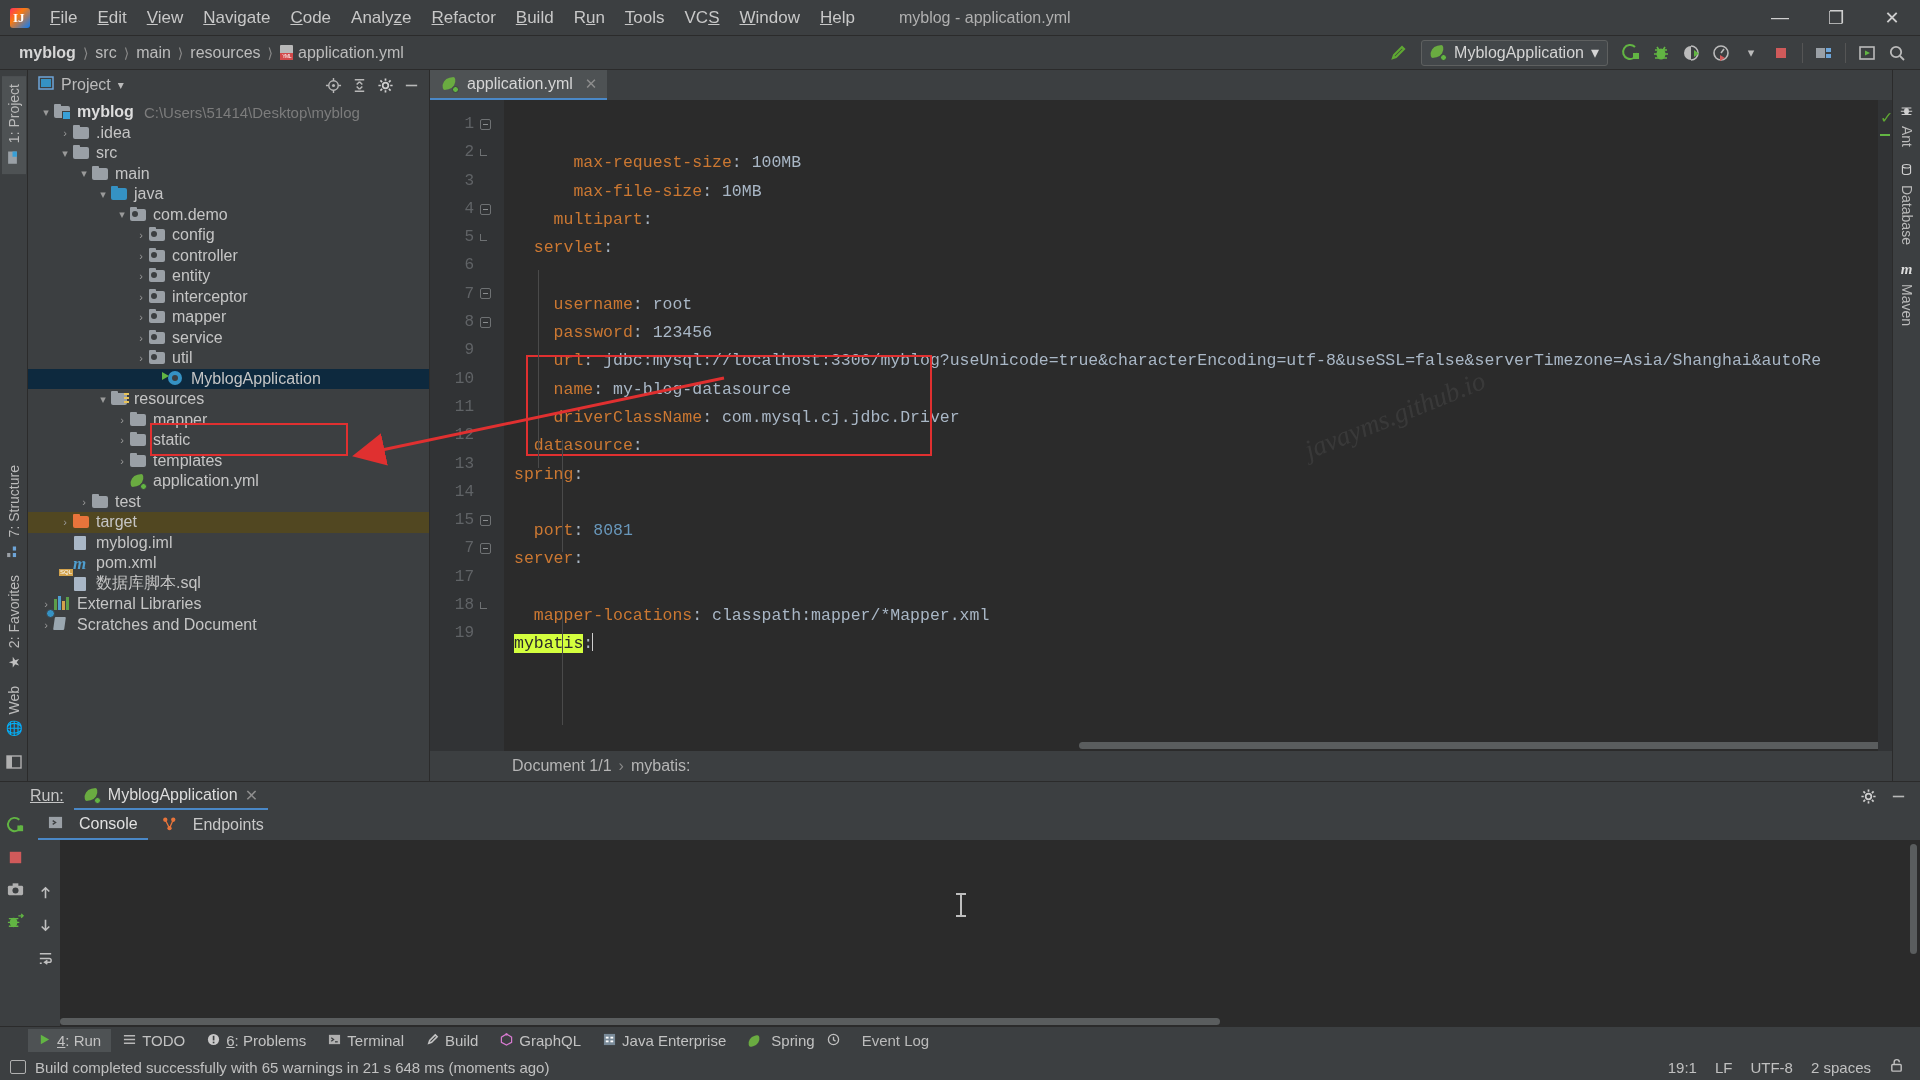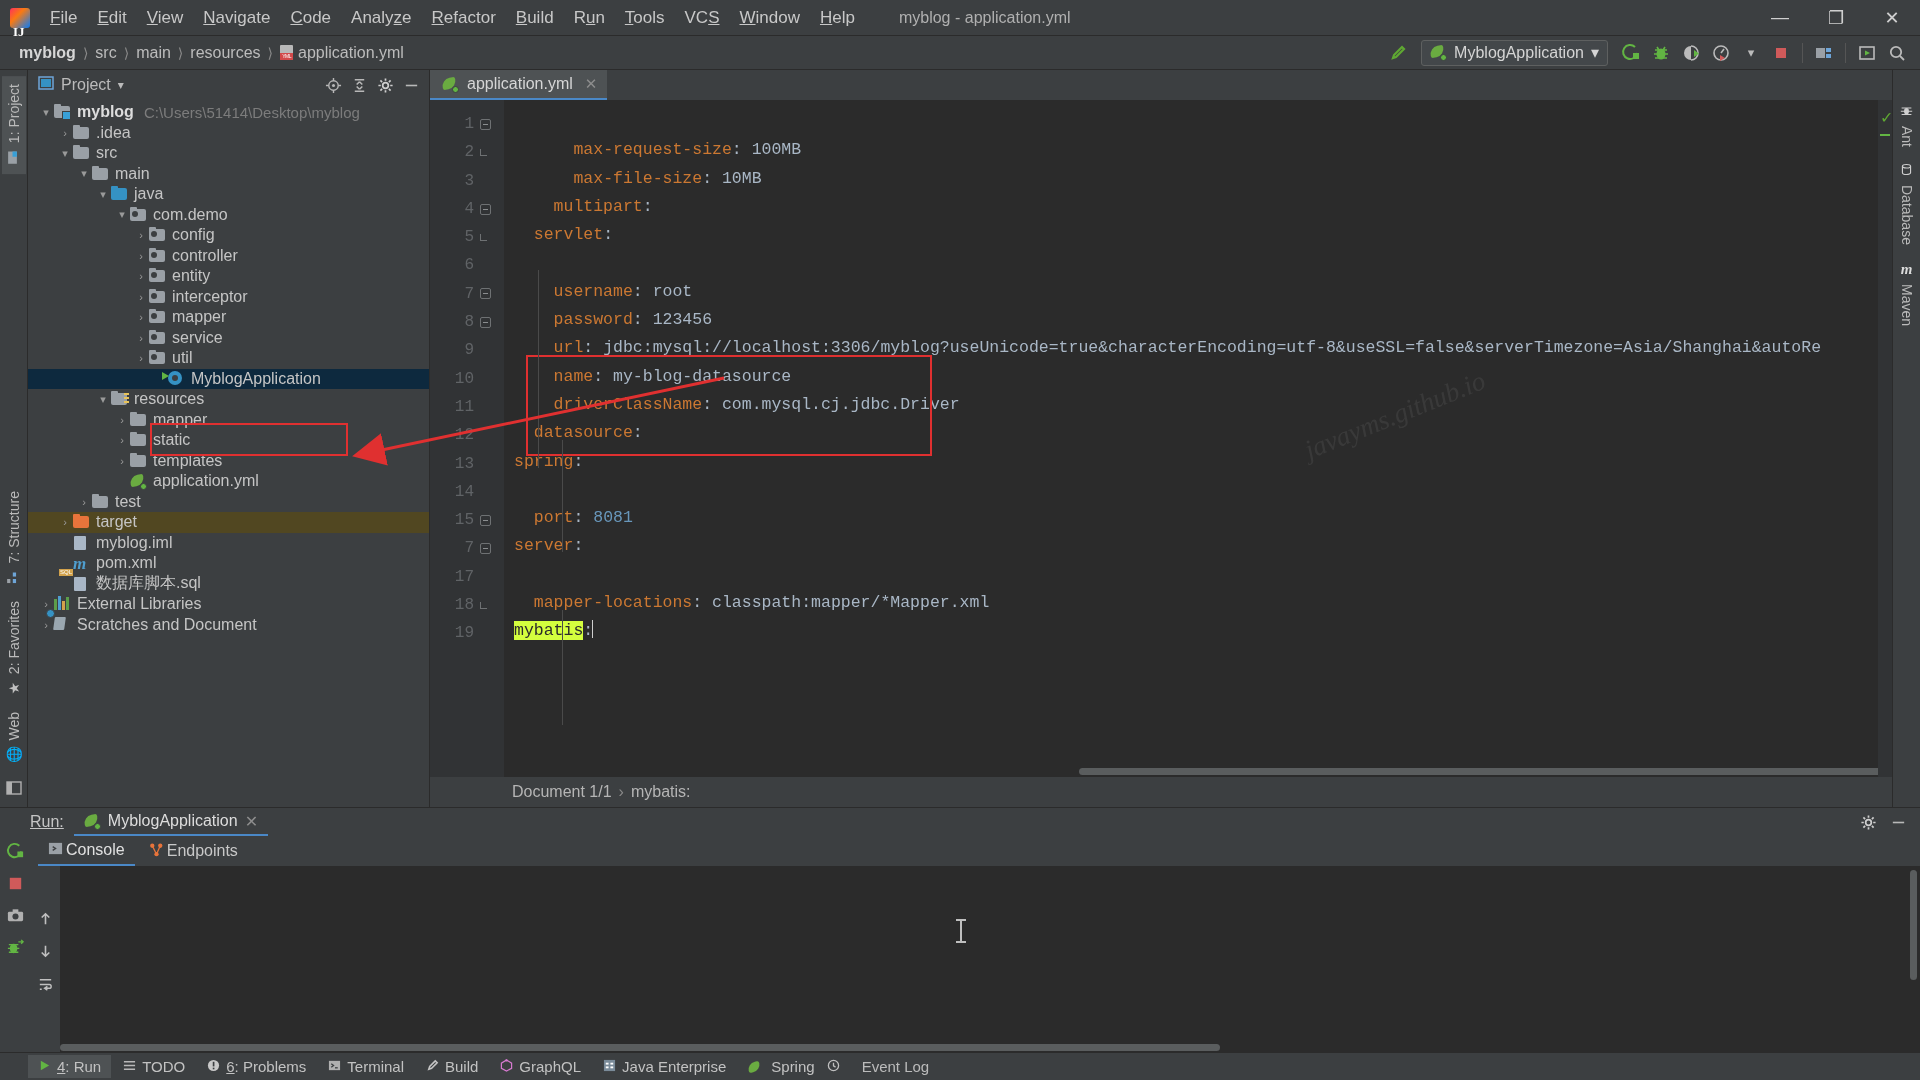--- a/index.html
+++ b/index.html
@@ -12,21 +12,21 @@
   }
   .app { width: 1920px; height: 1080px; display: flex; flex-direction: column; position: relative; }
 
   
   .titlebar {
     height: 36px; background: #3c3f41; display: flex; align-items: center;
     flex: 0 0 36px; border-bottom: 1px solid #2b2b2b;
   }
   .ij-logo { width: 20px; height: 20px; margin: 0 10px 0 10px; position: relative; flex: 0 0 20px; }
   .ij-logo .sq { position:absolute; inset:0; background: linear-gradient(135deg,#fe315d 0%,#f97a12 38%,#087cfa 100%); border-radius:3px;}
-  .ij-logo .ij { position:absolute; left:3px; top:16px; color:#fff; font-size:13px; font-weight:bold; font-family:"Liberation Serif",serif;text-align:right;}
+  .ij-logo .ij { position:absolute; left:3px; top:2px; color:#fff; font-size:13px; font-weight:bold; font-family:"Liberation Serif",serif;text-align:right;}
   .menubar { display: flex; align-items: center; gap: 0px; }
   .menubar .mi {
     padding: 4px 10px; font-size: 17px; color: #c8c8c8; cursor: default; white-space: nowrap;
   }
   .menubar .mi u { text-decoration: underline; }
   .win-title { margin-left: 34px; font-size: 16px; color: #b0b0b0; }
   .win-ctrls { margin-left: auto; display: flex; align-items: center; height: 100%; }
   .win-ctrls .wc { width: 56px; height: 36px; display: flex; align-items: center; justify-content: center; font-size: 18px; color: #cfcfcf; }
 
   
@@ -125,21 +125,21 @@
   }
   .gutter .ln { height: 28.3px; line-height: 28.3px; padding-right: 30px; }
   .fold-col { position: absolute; right: 12px; top: 10px; width: 14px; }
   .fold { height: 28.3px; display: flex; align-items: center; justify-content: center; }
   .fold .m { width: 11px; height: 11px; border: 1px solid #6e7173; border-radius: 2px; position: relative; color:#8a8d8f; font-size:9px; line-height:9px; text-align:center;}
   .fold .m.minus:after { content:''; position:absolute; left:2px; top:4px; width:5px; height:1px; background:#8a8d8f;}
   .fold .m.end { border:none; }
   .fold .m.end:after { content:''; position:absolute; left:0px; top:2px; width:1px; height:7px; background:#6e7173;}
   .fold .m.end:before { content:''; position:absolute; left:0px; bottom:2px; width:7px; height:1px; background:#6e7173;}
   .code {
-    flex: 1 1 auto; font-family: "Liberation Mono", monospace; font-size: 16.5px; padding-top: 8px;
+    flex: 1 1 auto; font-family: "Liberation Mono", monospace; font-size: 16.5px; padding-top: 21px;
     position: relative; overflow: hidden; white-space: pre; color: #a9b7c6;
   }
   .cl { height: 28.3px; line-height: 28.3px; padding-left: 10px; }
   .k { color: #cc7832; }       
   .v { color: #a9b7c6; }       
   .num { color: #6897bb; }
   .hl { background: #d4ff3e; color: #2b2b2b; }
   .caret { display:inline-block; width:1px; height:18px; background:#cfcfcf; vertical-align:-3px; margin-left:-1px;}
   .indent-guide { position: absolute; width: 1px; background: #4a4a4a; }
   .redbox { position: absolute; border: 2px solid #e03030; pointer-events: none; }
@@ -160,21 +160,21 @@
   .runpanel { height: 245px; flex: 0 0 245px; background: #3c3f41; display: flex; flex-direction: column; border-top: 1px solid #2b2b2b; }
   .runhdr { height: 28px; flex:0 0 28px; display: flex; align-items: center; padding-left: 30px; font-size: 16px; gap: 10px; }
   .runhdr .lab { color:#c5c5c5;text-decoration:underline; }
   .runtab { display:flex; align-items:center; gap:7px; padding: 3px 10px; border-bottom: 2px solid #4a88c7; color:#ddd;}
   .runhdr .right { margin-left:auto; display:flex; align-items:center; gap:6px; padding-right:10px;}
   .runbody { flex: 1 1 auto; display: flex; min-height: 0; }
   .runside { width: 30px; flex:0 0 30px; background:#3c3f41; display:flex; flex-direction:column; align-items:center; padding-top: 6px; gap: 9px;}
   .runside2 { width: 30px; flex:0 0 30px; background:#3c3f41; display:flex; flex-direction:column; align-items:center; padding-top: 44px; gap: 12px;}
   .runmain { flex:1 1 auto; display:flex; flex-direction:column; min-width:0;}
   .conhdr { height: 30px; flex:0 0 30px; display:flex; align-items:stretch; font-size:16px; padding-left:8px; gap:4px;}
-  .ctab { display:flex; align-items:center; gap:3px; padding: 0 10px; color:#c8c8c8;}
+  .ctab { display:flex; align-items:center; gap:16px; padding: 0 10px; color:#c8c8c8;}
   .ctab.active { border-bottom: 2px solid #4a88c7; color:#e0e0e0;}
   .console { flex:1 1 auto; background:#2b2b2b; font-family:"Liberation Mono", monospace; font-size:15.5px; color:#bbbbbb; padding: 7px 0 0 18px; white-space:pre; overflow:hidden; position:relative; line-height:21.5px;}
   .console .cursor { position:absolute; left: 900px; top: 55px; width: 2px; height: 20px; background:#bfbfbf;}
   .console .cursor:before { content:''; position:absolute; left:-4px; top:-2px; width:10px; height:2px; background:#bfbfbf;}
   .console .cursor:after { content:''; position:absolute; left:-4px; bottom:-2px; width:10px; height:2px; background:#bfbfbf;}
   .vscroll { position:absolute; right:3px; top:4px; width:7px; background:#5a5d5e; border-radius:4px;}
   .hscroll2 { position:absolute; left:0; bottom:0; height:9px; }
   .hscroll2 .th { position:absolute; height:7px; top:1px; background:#5a5d5e; border-radius:4px;}
 
   
@@ -896,20 +896,36 @@
       <span>
         <svg width="13" height="13" viewBox="0 0 14 14">
             <circle cx="7" cy="7" r="5.5" fill="none" stroke="#c0c0c0" stroke-width="1.4"></circle>
             <path d="M7 4 V7.3 L9.2 8.7" stroke="#c0c0c0" stroke-width="1.4" fill="none"></path>
           </svg>
       </span>
       <span>Event Log</span>
     </span>
   </div>
 
+  <div class="statusbar">
+    <span class="bottomleft-ico"></span>
+    <span>Build completed successfully with 65 warnings in 21 s 648 ms (moments ago)</span>
+    <span class="rt">
+      <span>19:1</span>
+      <span>LF</span>
+      <span>UTF-8</span>
+      <span>2 spaces</span>
+      <span>
+        <svg width="15" height="15" viewBox="0 0 16 16">
+            <rect x="3" y="7" width="10" height="7" rx="1" fill="none" stroke="#c0c0c0" stroke-width="1.5"></rect>
+            <path d="M5.5 7 V4.5 A2.5 2.5 0 0 1 11 4.5" fill="none" stroke="#c0c0c0" stroke-width="1.5"></path>
+          </svg>
+      </span>
+    </span>
+  </div>
 
   <svg class="arrow-annot" width="420" height="130" style="left:318px; top:370px;">
     <defs>
       <marker id="ah" markerWidth="11" markerHeight="11" refX="9" refY="5.5" orient="auto">
         <path d="M0,0 L11,5.5 L0,11 Z" fill="#e03030"></path>
       </marker>
     </defs>
     <line x1="406" y1="8" x2="40" y2="85" stroke="#e03030" stroke-width="3" marker-end="url(#ah)"></line>
   </svg>
   <div style="position:absolute; left:150px; top:423px; width:198px; height:33px; border:2px solid #e03030;"></div>

